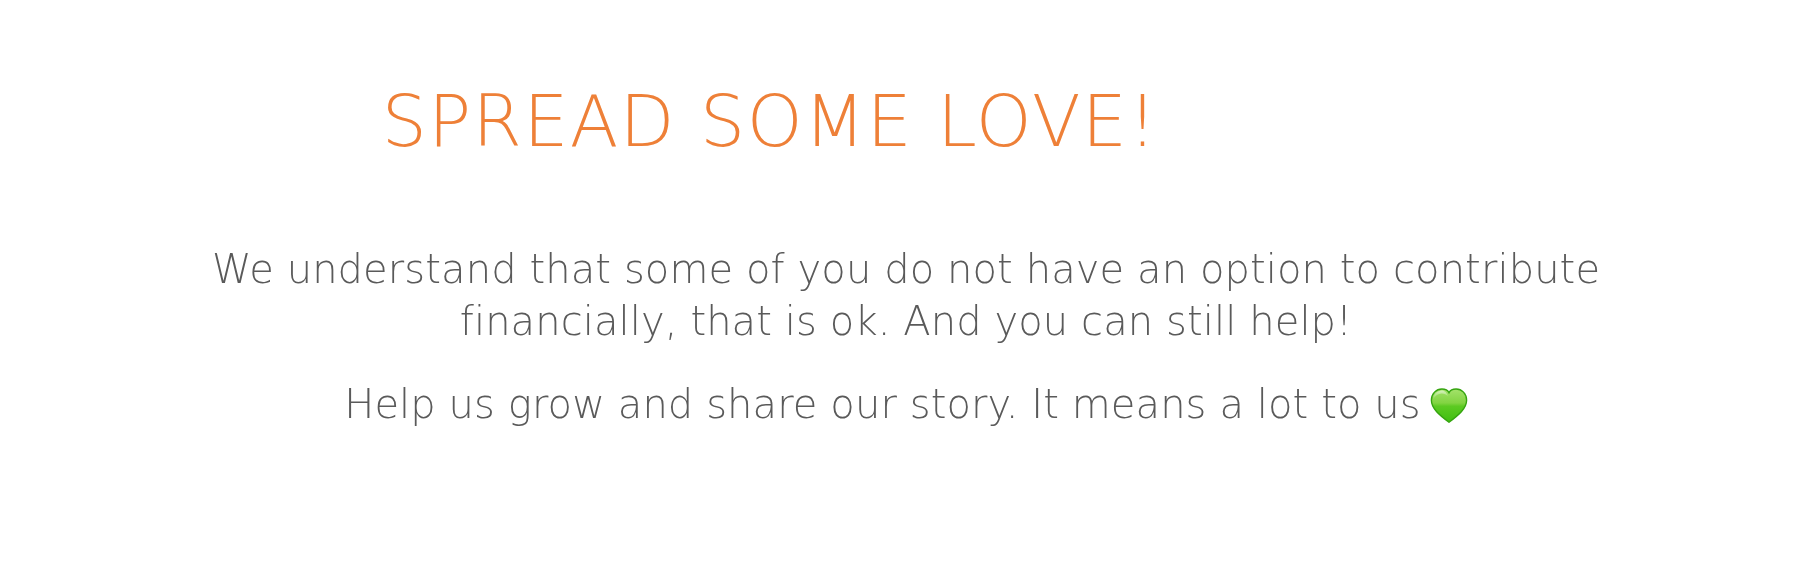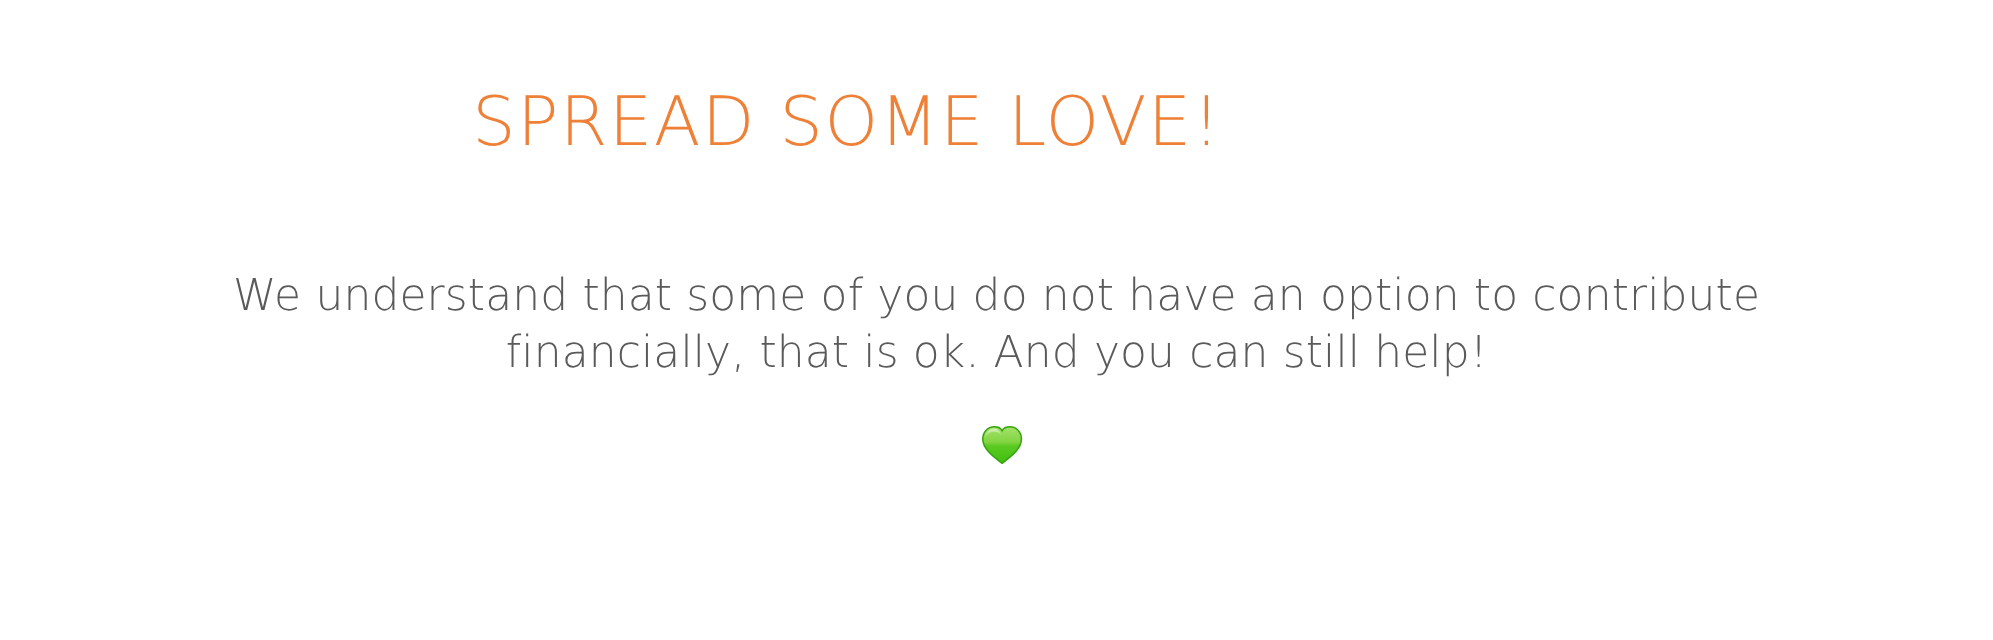--- a/index.html
+++ b/index.html
@@ -24,21 +24,21 @@
 
   
   .heading {
     position: absolute;
     top: 36px;
     left: 0;
     width: 1540px;
     text-align: center;
     color: #ee8038;
     font-family: "DejaVu Sans", sans-serif;
-    font-size: 62px;
+    font-size: 71px;
     font-weight: 300;
     line-height: 1.06;
     letter-spacing: 1.5px;
     white-space: nowrap;
     -webkit-font-smoothing: antialiased;
   }
 
   
   .body-block {
     position: absolute;
@@ -95,21 +95,21 @@
   <h1 class="heading" style="color: rgb(238, 128, 56);">SPREAD SOME LOVE!</h1>
 
   <div class="body-block">
 
     <p class="paragraph" style="color: rgb(90, 90, 90);">
       <span class="para-line">We understand that some of you do not have an option to contribute</span>
       <span class="para-line">financially, that is ok. And you can still help!</span>
     </p>
 
     <p class="paragraph" style="color: rgb(90, 90, 90);">
-      <span class="heart-emoji" aria-hidden="true">
+      <span class="inline-text">Help us grow and share our story. It means a lot to us</span><span class="heart-emoji" aria-hidden="true">
         <svg viewBox="0 0 38 36" xmlns="http://www.w3.org/2000/svg">
           <defs>
             <linearGradient id="heartGrad" x1="0" y1="0" x2="0" y2="1">
               <stop offset="0%" stop-color="#a4e26b"></stop>
               <stop offset="42%" stop-color="#82d442"></stop>
               <stop offset="52%" stop-color="#5cca22"></stop>
               <stop offset="100%" stop-color="#3fbe10"></stop>
             </linearGradient>
             <linearGradient id="heartShine" x1="0" y1="0" x2="0" y2="1">
               <stop offset="0%" stop-color="#ffffff" stop-opacity="0.55"></stop>

